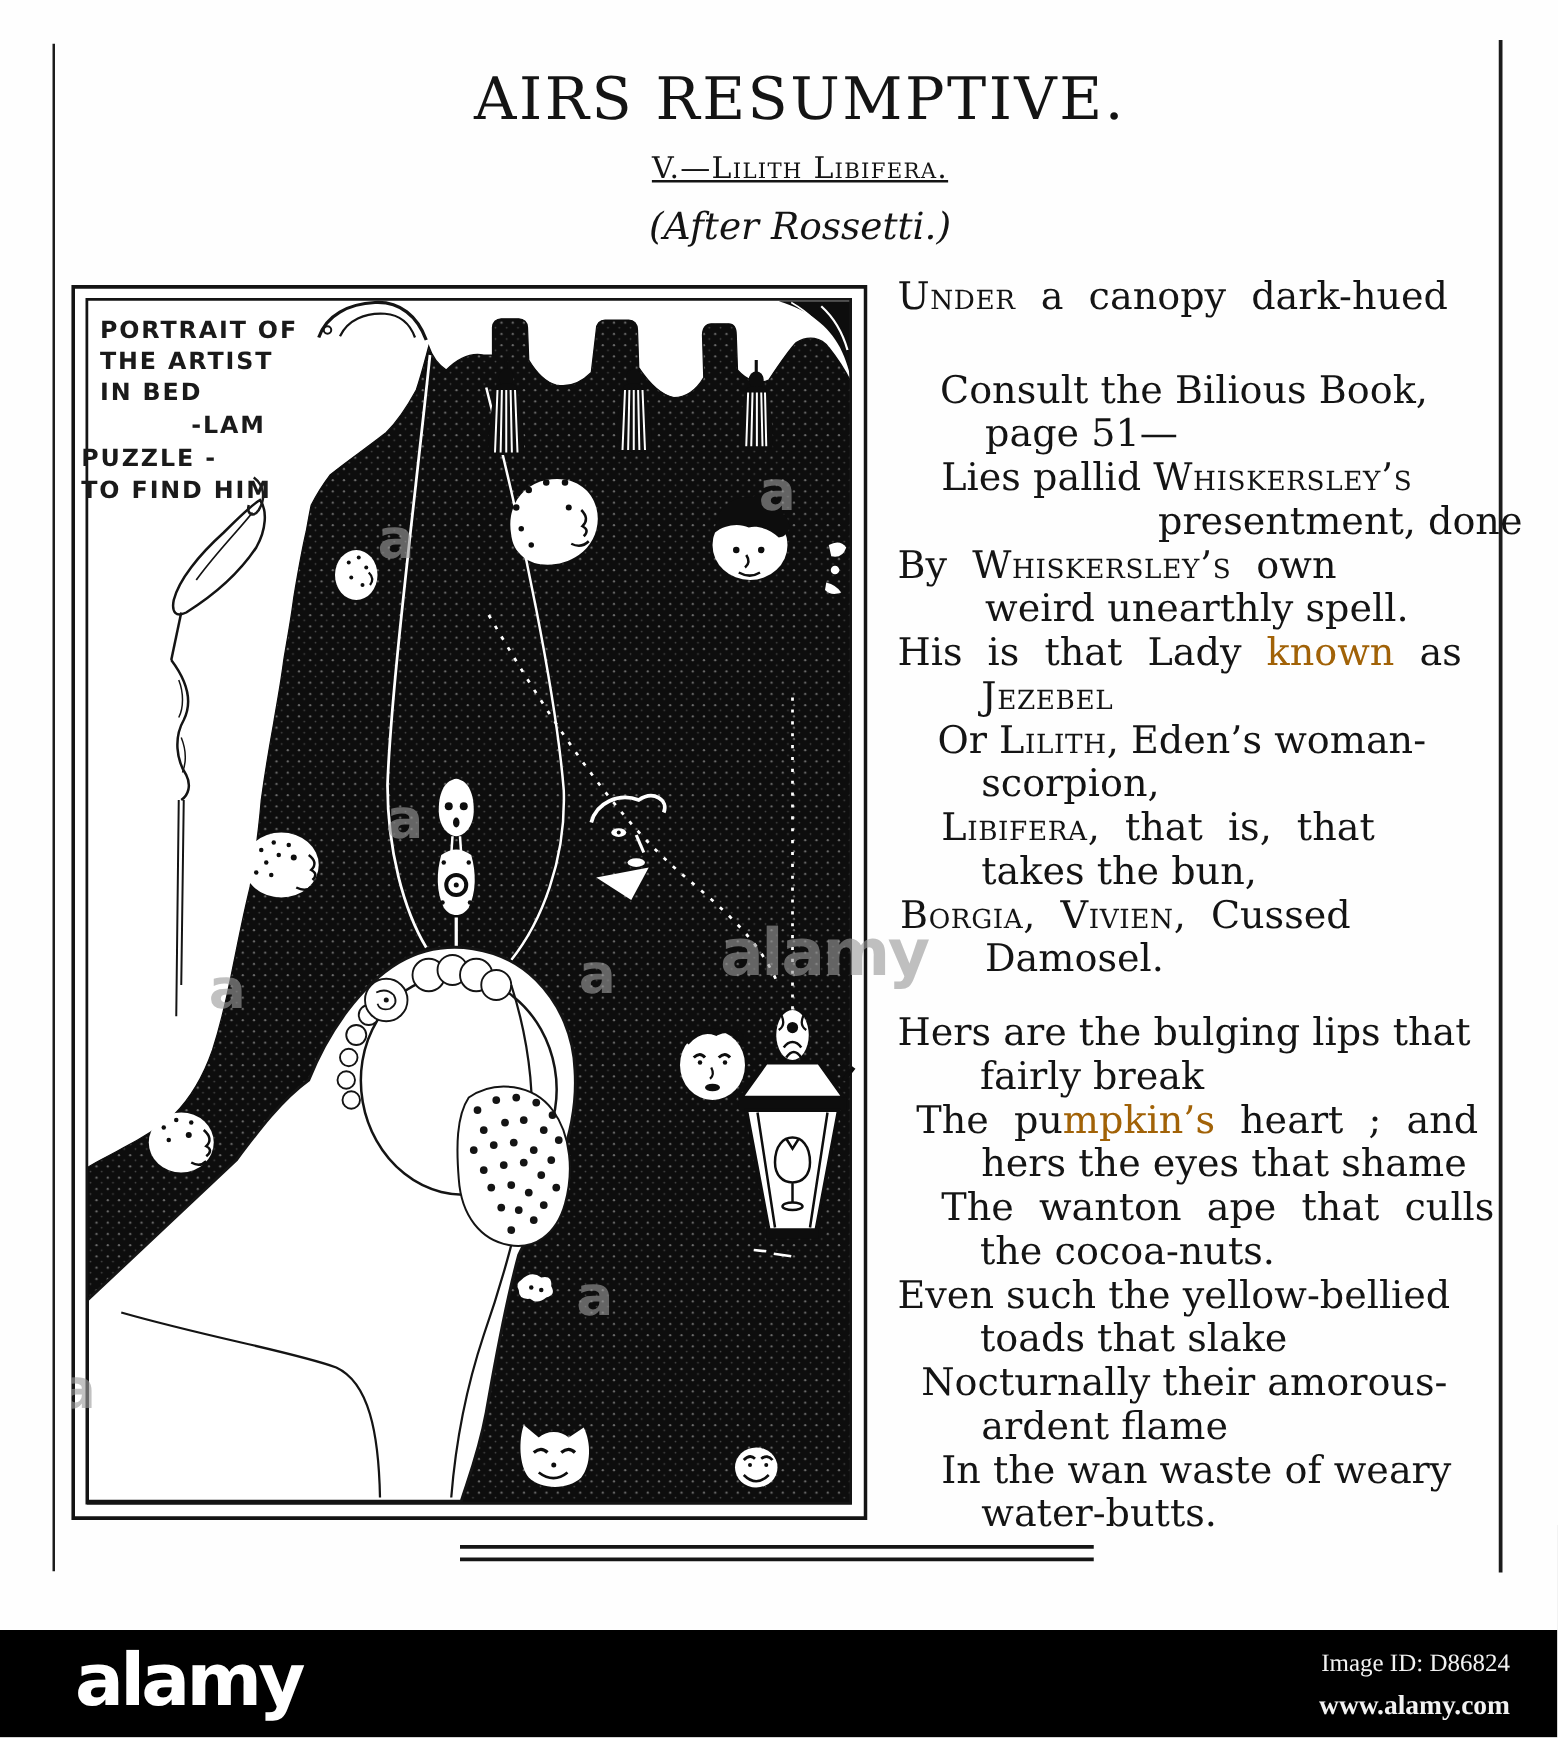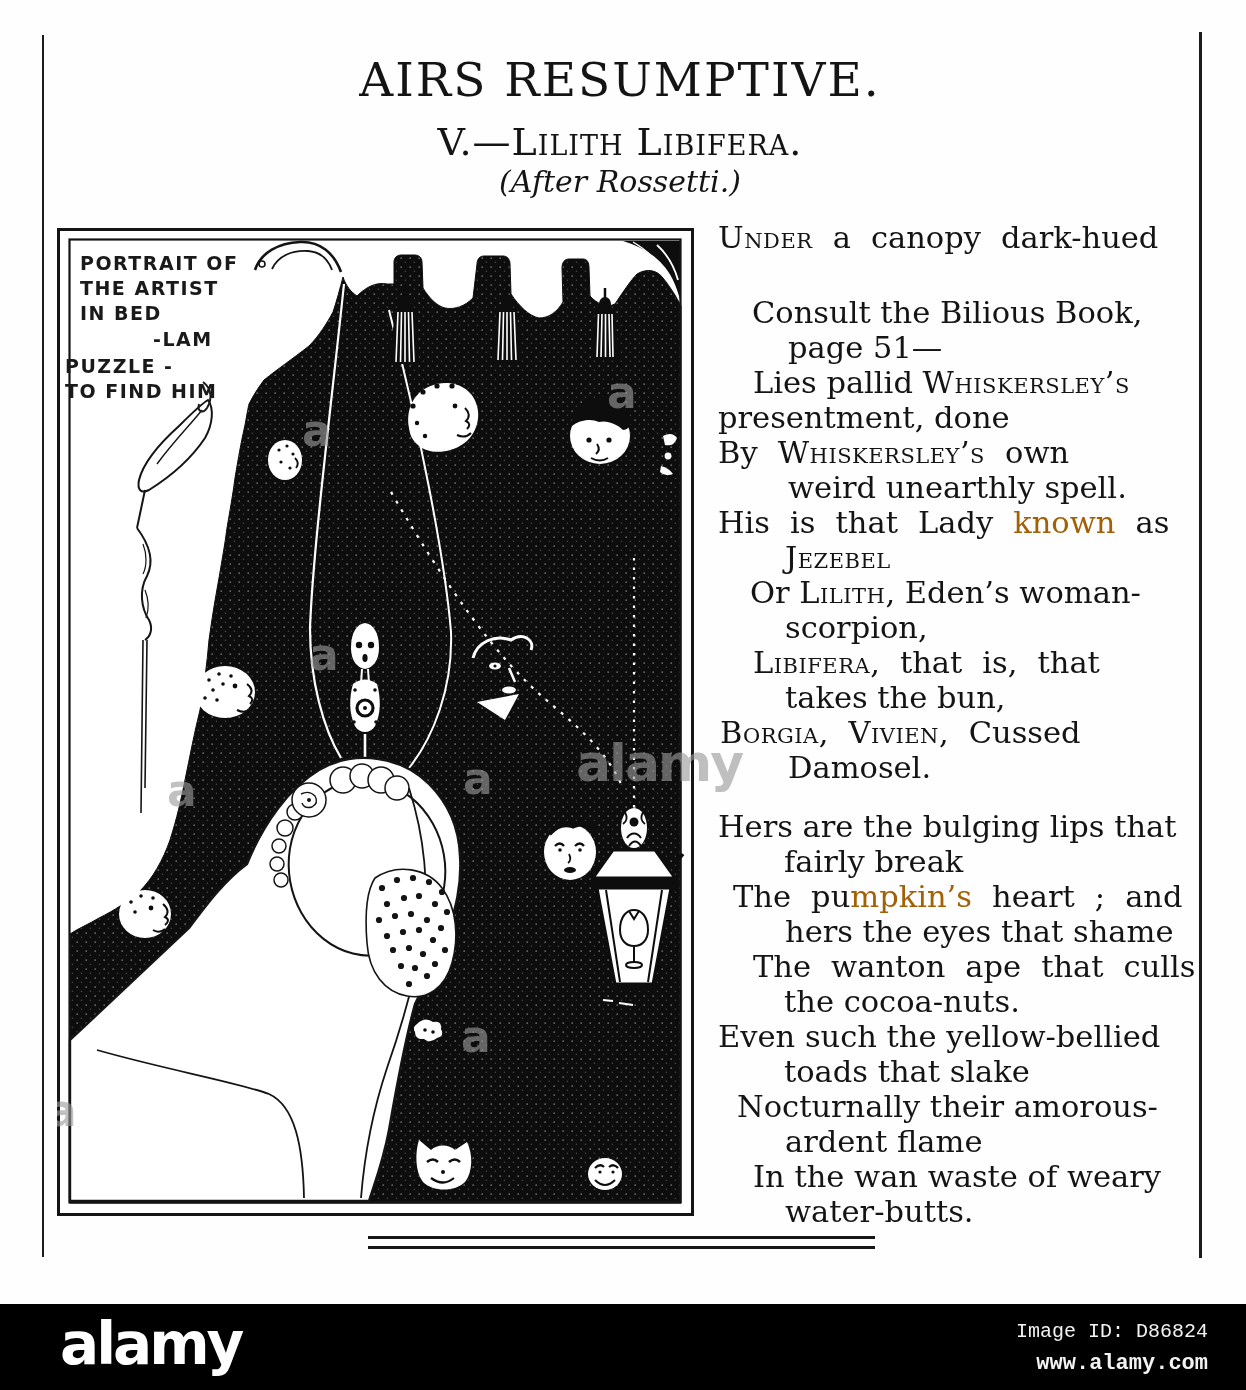--- a/index.html
+++ b/index.html
@@ -1,21 +1,21 @@
 <!DOCTYPE html>
 <html><head>
 <meta charset="utf-8">
 <style>
   html,body{margin:0;padding:0;background:#e9e9e9;}
   .page{position:relative;width:1246px;height:1390px;background:#fefefe;overflow:hidden;
         font-family:"DejaVu Serif",serif;color:#141414;}
   
-  .masthead-line{position:absolute;left:40px;width:1160px;text-align:center;white-space:nowrap;}
+  .masthead-line{position:absolute;left:60px;width:1160px;text-align:center;white-space:nowrap;}
   .title{top:52px;font-size:47px;letter-spacing:2px;}
-  .subtitle{top:120px;font-size:38px;font-variant:small-caps;letter-spacing:1px;}
+  .subtitle{top:120px;font-size:24px;font-variant:small-caps;letter-spacing:1px;text-decoration:underline;}
   .attribution{top:164px;font-size:30px;font-style:italic;}
   
   .vrule{position:absolute;background:#1c1c1c;}
   .vrule.left{left:42px;top:35px;width:2px;height:1222px;}
   .vrule.right{left:1199px;top:32px;width:3px;height:1226px;}
   .end-rule{position:absolute;left:368px;top:1236px;width:507px;height:7px;
             border-top:3px solid #161616;border-bottom:3px solid #161616;}
   
   .poem{position:absolute;left:718px;top:220px;width:500px;font-size:30.5px;line-height:35px;}
   .stanza + .stanza{margin-top:24px;}
@@ -25,21 +25,21 @@
   .faded{color:#a16207;}
   
   .illustration{position:absolute;left:57px;top:228px;width:637px;height:988px;}
   .wm-large{position:absolute;left:576px;top:733px;font-family:"DejaVu Sans",sans-serif;
             font-weight:bold;font-size:52px;letter-spacing:-2px;color:#9a9a9a;opacity:.62;z-index:5;}
   
   .wm-bar{position:absolute;left:0;top:1304px;width:1246px;height:86px;background:#000;z-index:6;}
   .wm-logo{position:absolute;left:60px;top:6px;font-family:"DejaVu Sans",sans-serif;
            font-weight:bold;font-size:58px;letter-spacing:-3px;color:#fff;}
   .wm-right{position:absolute;right:38px;top:16px;text-align:right;color:#f2f2f2;
-            font-family:Liberation Mono, monospace;}
+            font-family:Liberation Serif, serif;}
   .wm-id{font-size:20px;}
   .wm-url{font-size:22px;font-weight:bold;margin-top:8px;}
   svg text.caption{font-family:"DejaVu Sans",sans-serif;font-size:19px;font-weight:600;
                    letter-spacing:1.5px;fill:#1a1a1a;}
   svg text.wm-a{font-family:"DejaVu Sans",sans-serif;font-weight:bold;font-size:44px;
                 fill:#9c9c9c;opacity:.62;}
 </style>
 </head>
 <body>
 
@@ -343,21 +343,21 @@
   </svg>
 
   <div class="wm-large">alamy</div>
 
   <div class="poem">
       <div class="stanza">
         <div class="poem-line wide" style="margin-left: 0px;"><span class="sc">Under</span><span> a canopy dark-hued</span></div>
         <div class="poem-line" style="margin-left: 34px; margin-top: 40px;"><span>Consult the Bilious Book,</span></div>
         <div class="poem-line" style="margin-left: 70px;"><span>page 51—</span></div>
         <div class="poem-line" style="margin-left: 35px;"><span>Lies pallid </span><span class="sc">Whiskersley’s</span></div>
-        <div class="poem-line" style=""><span>presentment, done</span></div>
+        <div class="poem-line" style=" text-align: right;"><span>presentment, done</span></div>
         <div class="poem-line wide" style="margin-left: 0px;"><span>By </span><span class="sc">Whiskersley’s</span><span> own</span></div>
         <div class="poem-line" style="margin-left: 70px;"><span>weird unearthly spell.</span></div>
         <div class="poem-line wide" style="margin-left: 0px;"><span>His is that Lady </span><span class="faded">known</span><span> as</span></div>
         <div class="poem-line" style="margin-left: 67px;"><span class="sc">Jezebel</span></div>
         <div class="poem-line" style="margin-left: 32px;"><span>Or </span><span class="sc">Lilith</span><span>, Eden’s woman-</span></div>
         <div class="poem-line" style="margin-left: 67px;"><span>scorpion,</span></div>
         <div class="poem-line wide" style="margin-left: 35px;"><span class="sc">Libifera</span><span>, that is, that</span></div>
         <div class="poem-line" style="margin-left: 67px;"><span>takes the bun,</span></div>
         <div class="poem-line wide" style="margin-left: 2px;"><span class="sc">Borgia</span><span>, </span><span class="sc">Vivien</span><span>, Cussed</span></div>
         <div class="poem-line" style="margin-left: 70px;"><span>Damosel.</span></div>

